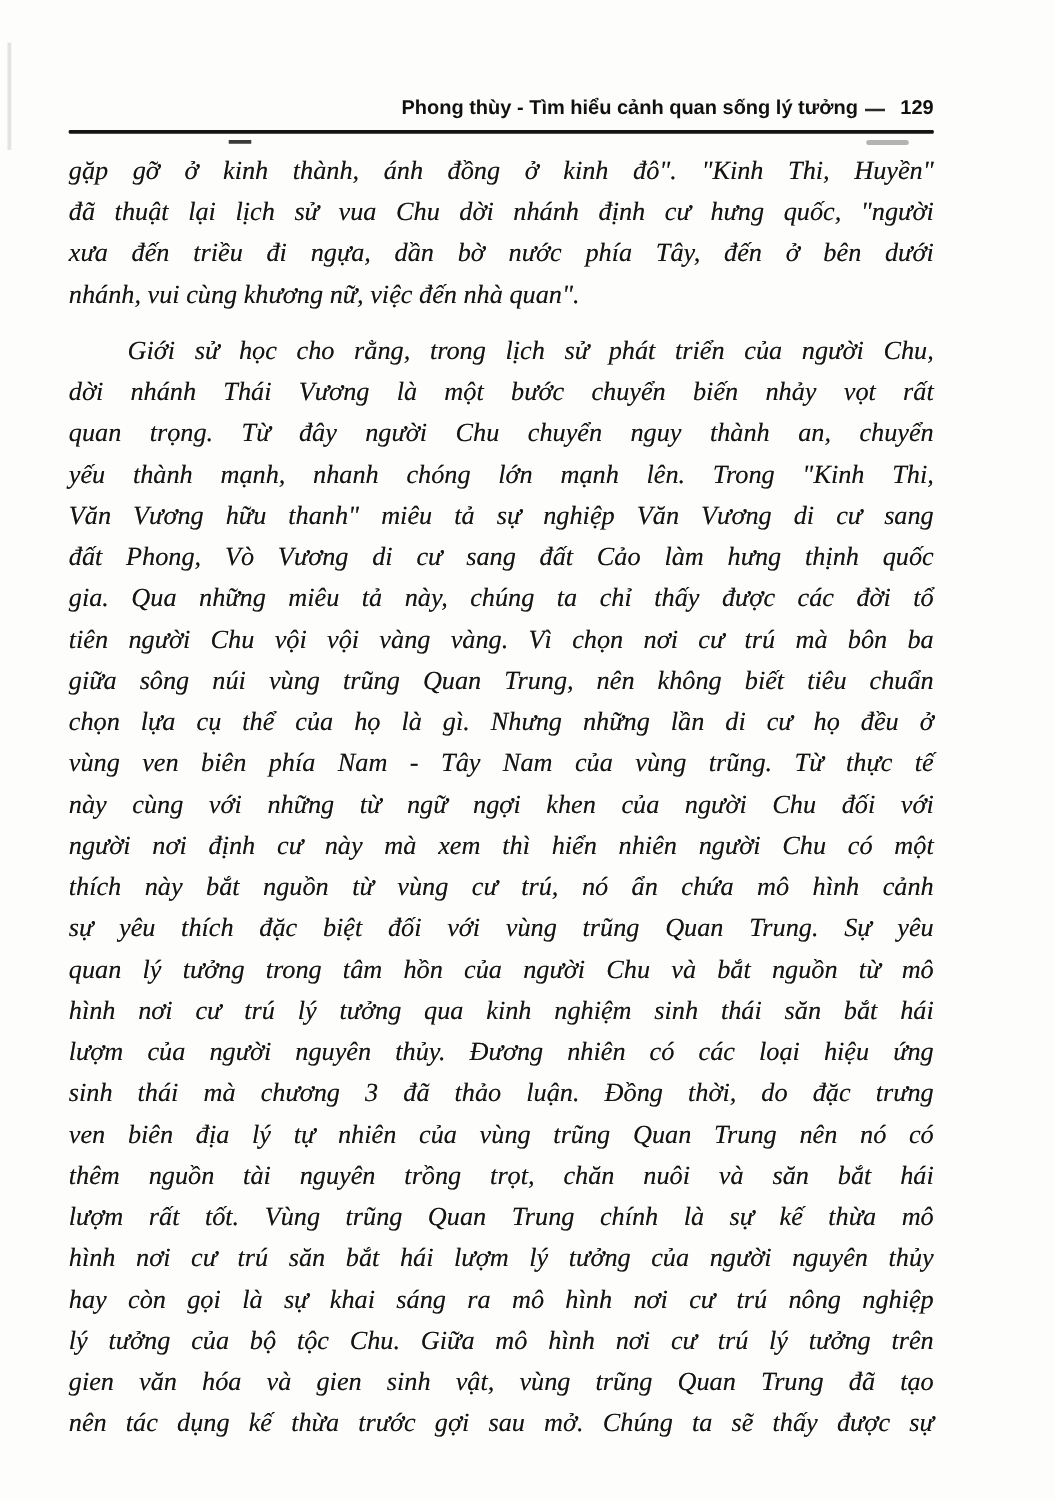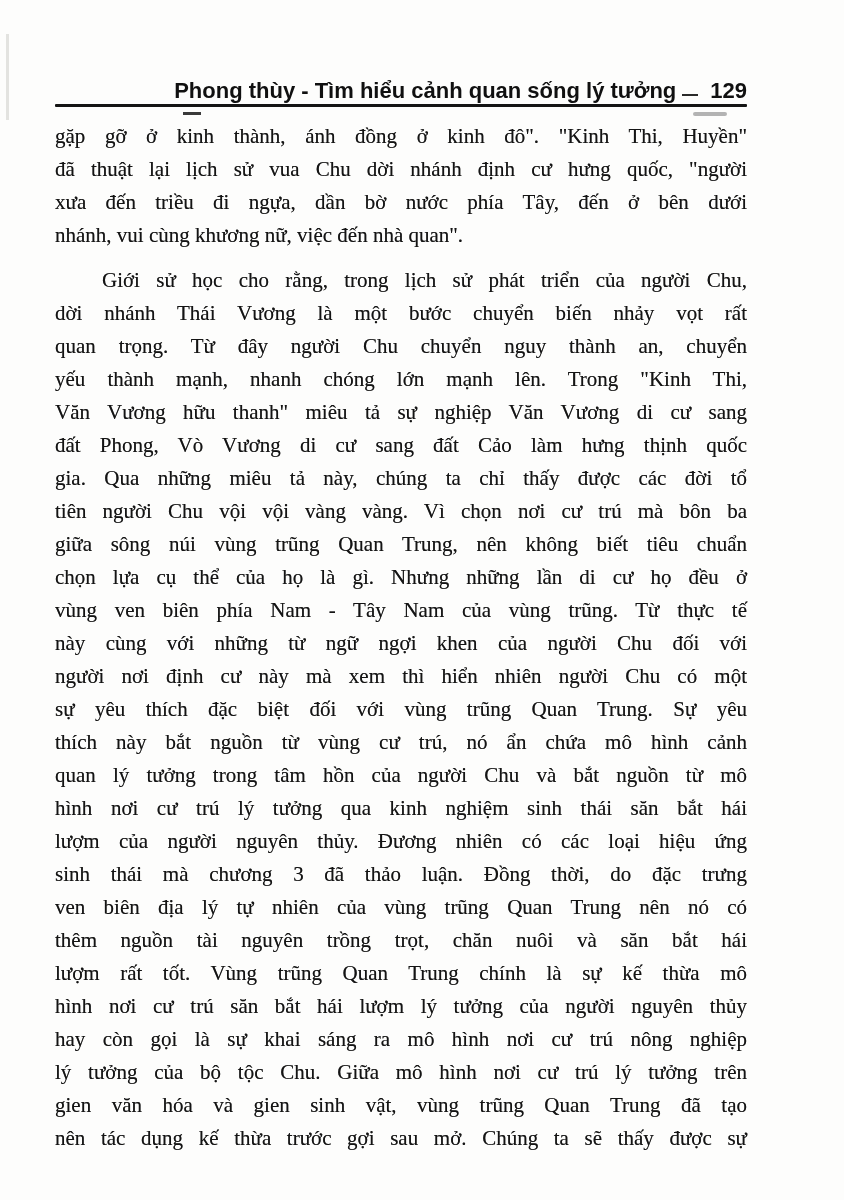--- a/index.html
+++ b/index.html
@@ -13,21 +13,21 @@
   }
   .page{
     position:absolute;inset:0;
   }
   
   .header{
     position:absolute;
     left:55px;width:692px;top:78px;
     display:flex;justify-content:flex-end;align-items:baseline;
     font-family:"Liberation Sans","DejaVu Sans",sans-serif;
-    font-weight:bold;font-size:22px;color:#101010;
+    font-weight:bold;font-size:16px;color:#101010;
     white-space:nowrap;
   }
   .header .gap{
     display:inline-block;width:34px;position:relative;
   }
   .header .gap .dash{
     position:absolute;left:6px;bottom:2px;width:16px;height:2px;background:#2a2a2a;
   }
   .rule{
     position:absolute;left:55px;width:692px;top:104px;height:3px;
@@ -43,20 +43,21 @@
   .artifact-c{
     position:absolute;left:6px;top:34px;width:3px;height:86px;background:#e3e3e0;
   }
   
   .text-block{
     position:absolute;left:55px;top:120px;width:692px;
     font-size:21px;line-height:33px;
     text-rendering:optimizeLegibility;
     color:#141414;
     text-shadow:0 0 .4px rgba(20,20,20,.55);
+    font-style:italic;
   }
   .para + .para{margin-top:12px;}
   .line{
     text-align:justify;
     text-align-last:justify;
     white-space:normal;
   }
   .line.lastline{text-align-last:left;}
   .para.indent .line:first-child{text-indent:47px;}
 </style>
@@ -92,22 +93,22 @@
         <div class="line">yếu thành mạnh, nhanh chóng lớn mạnh lên. Trong "Kinh Thi,</div>
         <div class="line">Văn Vương hữu thanh" miêu tả sự nghiệp Văn Vương di cư sang</div>
         <div class="line">đất Phong, Vò Vương di cư sang đất Cảo làm hưng thịnh quốc</div>
         <div class="line">gia. Qua những miêu tả này, chúng ta chỉ thấy được các đời tổ</div>
         <div class="line">tiên người Chu vội vội vàng vàng. Vì chọn nơi cư trú mà bôn ba</div>
         <div class="line">giữa sông núi vùng trũng Quan Trung, nên không biết tiêu chuẩn</div>
         <div class="line">chọn lựa cụ thể của họ là gì. Nhưng những lần di cư họ đều ở</div>
         <div class="line">vùng ven biên phía Nam - Tây Nam của vùng trũng. Từ thực tế</div>
         <div class="line">này cùng với những từ ngữ ngợi khen của người Chu đối với</div>
         <div class="line">người nơi định cư này mà xem thì hiển nhiên người Chu có một</div>
+        <div class="line">thích này bắt nguồn từ vùng cư trú, nó ẩn chứa mô hình cảnh</div>
         <div class="line">sự yêu thích đặc biệt đối với vùng trũng Quan Trung. Sự yêu</div>
-        <div class="line">thích này bắt nguồn từ vùng cư trú, nó ẩn chứa mô hình cảnh</div>
         <div class="line">quan lý tưởng trong tâm hồn của người Chu và bắt nguồn từ mô</div>
         <div class="line">hình nơi cư trú lý tưởng qua kinh nghiệm sinh thái săn bắt hái</div>
         <div class="line">lượm của người nguyên thủy. Đương nhiên có các loại hiệu ứng</div>
         <div class="line">sinh thái mà chương 3 đã thảo luận. Đồng thời, do đặc trưng</div>
         <div class="line">ven biên địa lý tự nhiên của vùng trũng Quan Trung nên nó có</div>
         <div class="line">thêm nguồn tài nguyên trồng trọt, chăn nuôi và săn bắt hái</div>
         <div class="line">lượm rất tốt. Vùng trũng Quan Trung chính là sự kế thừa mô</div>
         <div class="line">hình nơi cư trú săn bắt hái lượm lý tưởng của người nguyên thủy</div>
         <div class="line">hay còn gọi là sự khai sáng ra mô hình nơi cư trú nông nghiệp</div>
         <div class="line">lý tưởng của bộ tộc Chu. Giữa mô hình nơi cư trú lý tưởng trên</div>

